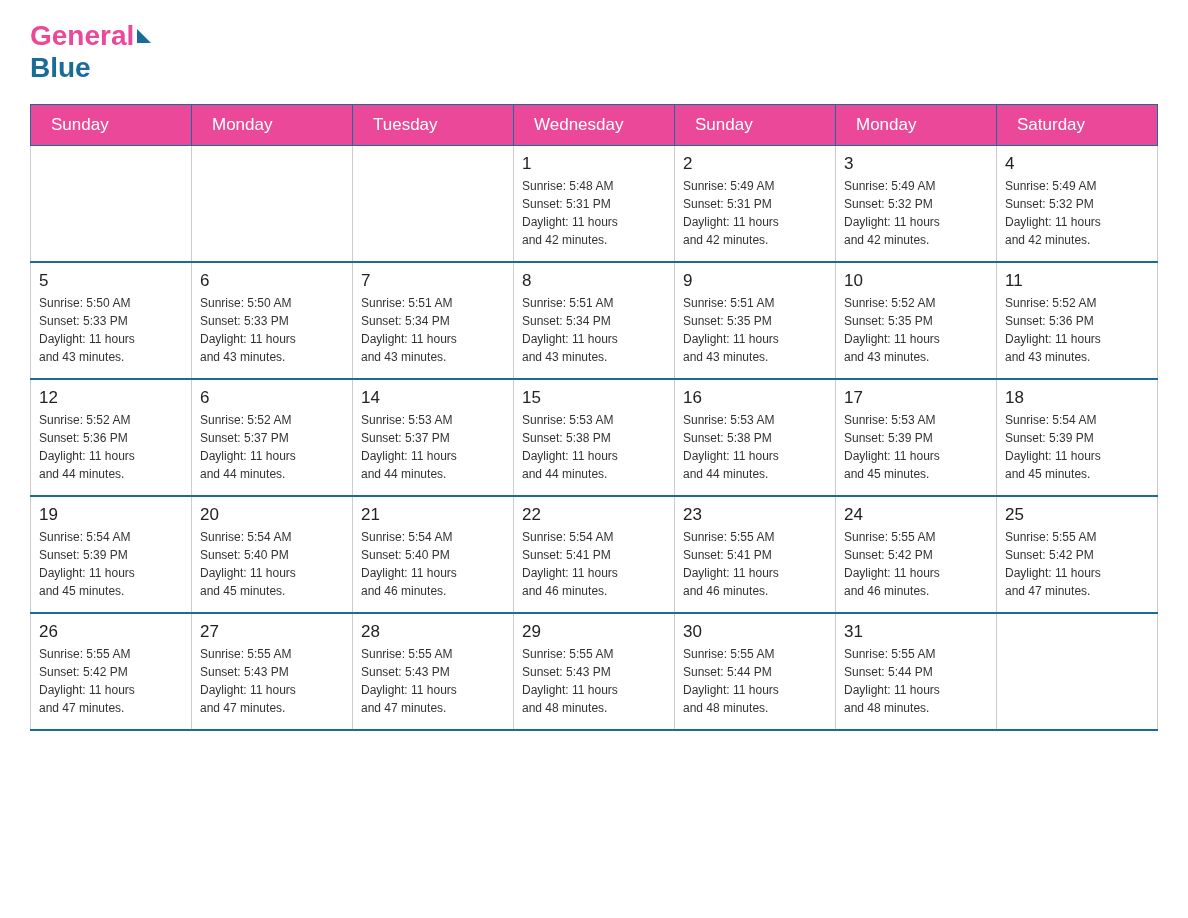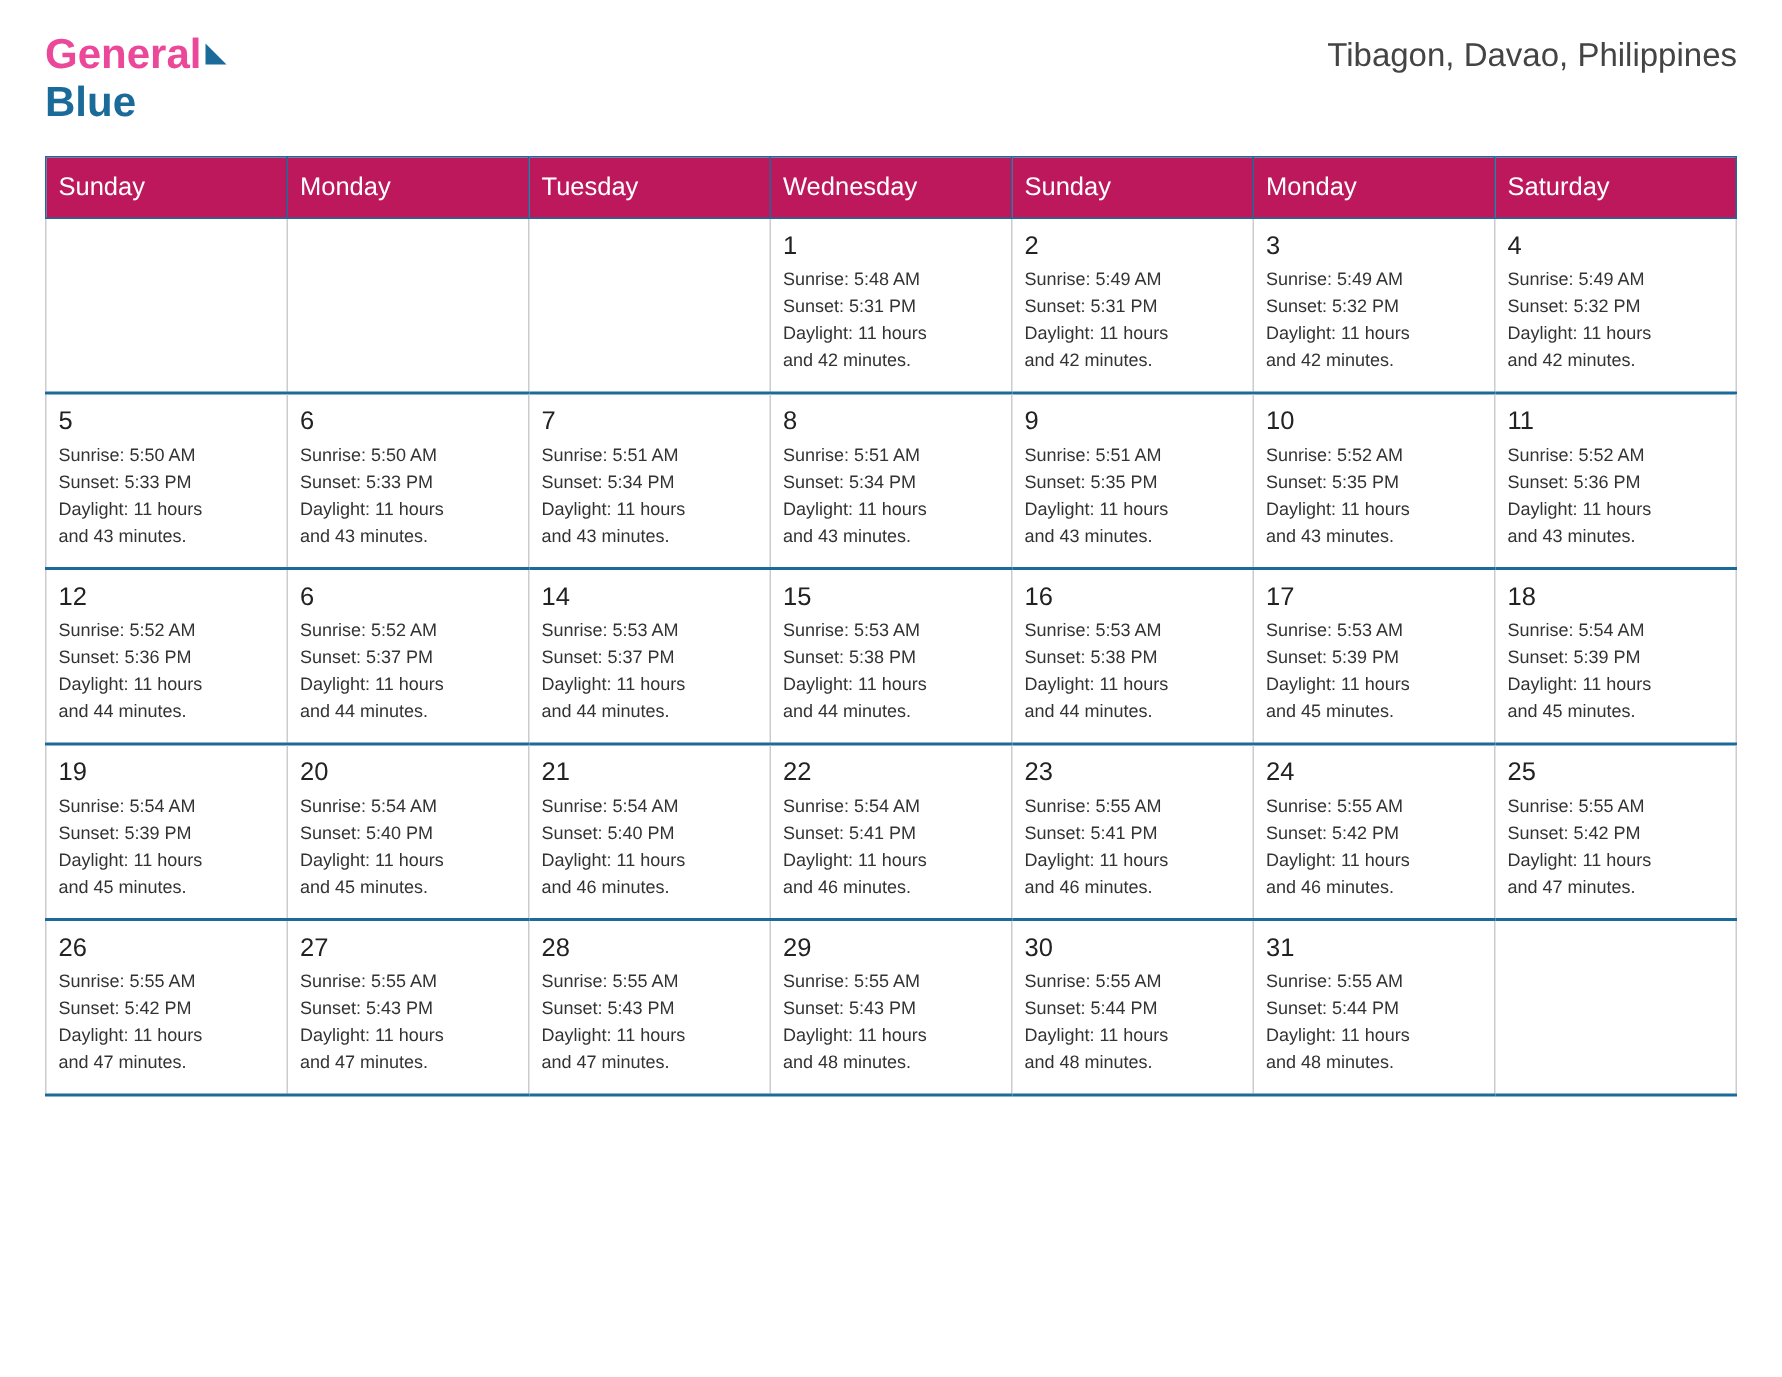--- a/index.html
+++ b/index.html
@@ -34,25 +34,25 @@
       font-size: 22px;
       color: #444;
       margin-top: 4px;
     }
     .calendar-table {
       width: 100%;
       border-collapse: collapse;
       table-layout: fixed;
     }
     .calendar-table th {
-      background: #be185d;
+      background: #ec4899;
       color: #fff;
       font-size: 17px;
       font-weight: normal;
-      padding: 10px 8px;
+      padding: 10px 20px;
       text-align: left;
       border: 1px solid #1a6b9a;
     }
     .calendar-table td {
       vertical-align: top;
       padding: 8px 8px 12px 8px;
       border: 1px solid #ccc;
       border-bottom: 2px solid #1a6b9a;
       font-size: 12.5px;
       color: #333;
@@ -84,21 +84,20 @@
       <div style="display:flex; align-items:center;">
         <span style="font-size:28px; font-weight:bold; color:#ec4899;">General</span>
         <span style="display:inline-block; width:0; height:0; border-left:14px solid #1a6b9a; border-top:14px solid transparent; margin-left:3px; margin-bottom:0px;"></span>
       </div>
       <div style="margin-left: 0px;">
         <span style="font-size:28px; font-weight:bold; color:#1a6b9a; ">Blue</span>
       </div>
     </div>
   </div>
   <div class="title-block">
-    <div class="location">Tibagon, Davao, Philippines</div>
   </div>
 </div>
 
 <table class="calendar-table">
   <thead>
     <tr>
     <th>Sunday</th>
         <th>Monday</th>
         <th>Tuesday</th>
         <th>Wednesday</th>

